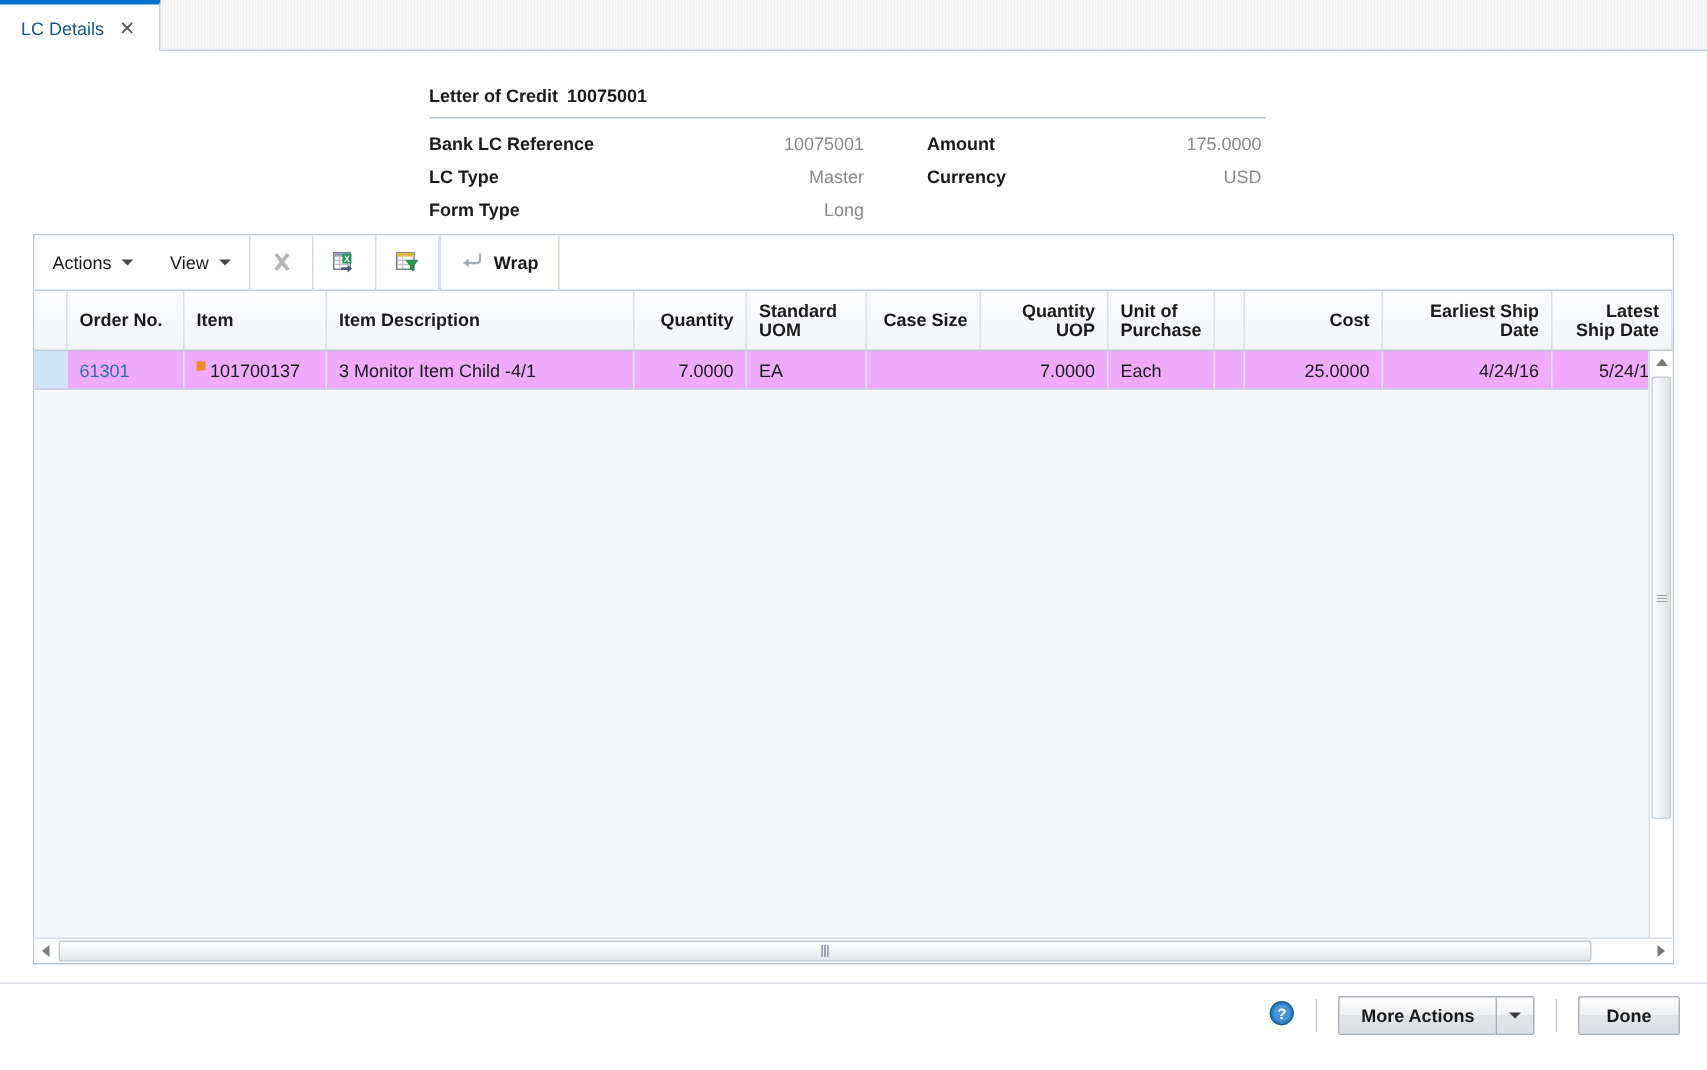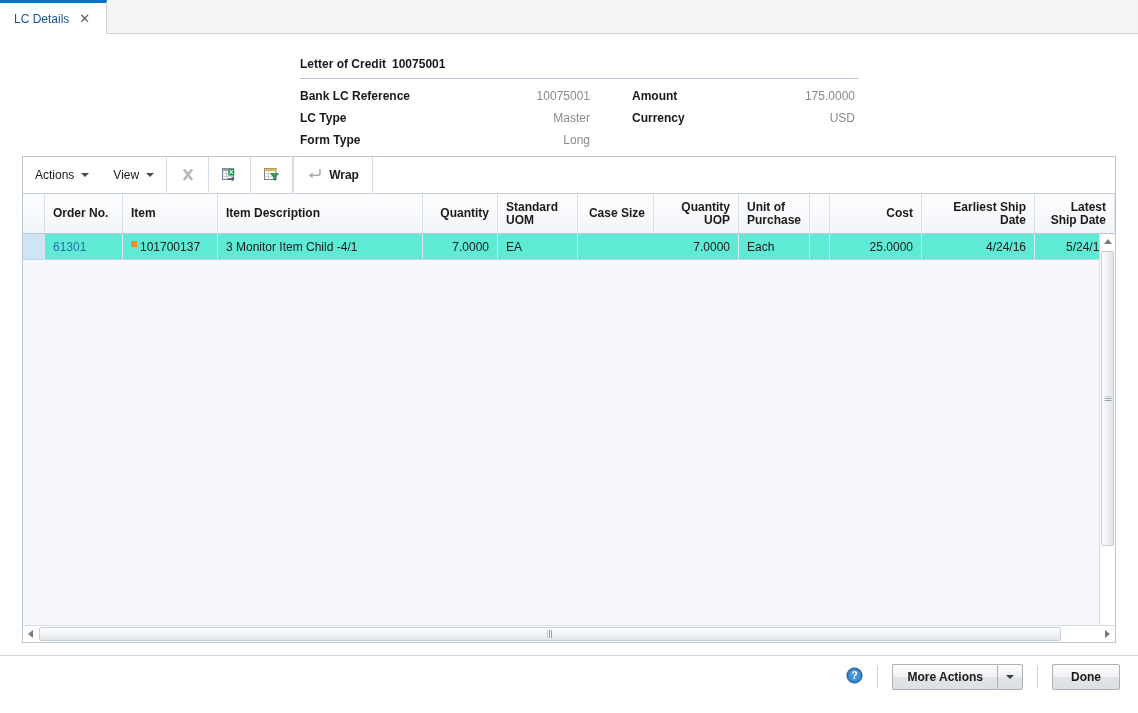--- a/index.html
+++ b/index.html
@@ -40,21 +40,21 @@
   .tab-close {
     margin-left: 10px;
     color: #5a5a5a;
     font-size: 13px;
     line-height: 1;
     cursor: pointer;
     font-family: "Liberation Sans", sans-serif;
   }
 
   
-  .lc-header { position: absolute; left: 300px; top: 57px; width: 558px; }
+  .lc-header { position: absolute; left: 286px; top: 57px; width: 558px; }
   .lc-title {
     font-size: 12px; font-weight: bold; color: #1a1a1a;
     padding-bottom: 7px; white-space: nowrap;
   }
   .lc-title .lc-title-value { margin-left: 6px; }
   .lc-rule { height: 1px; background: #b8c4d2; width: 558px; }
   .lc-fields {
     margin-top: 7px;
     display: grid;
     grid-template-columns: 205px 85px 85px 180px;
@@ -127,21 +127,21 @@
   .hc.sel { padding: 0; border-right: 1px solid #d9e0e8; }
 
   .body-area {
     position: absolute; left: 0; top: 40px; width: 1092px; height: 408px;
     background: #f7f8fc;
     box-sizing: border-box;
     overflow: hidden;
   }
   .data-row {
     display: flex; height: 26px; width: 1092px;
-    background: #5eead4;
+    background: #f0abfc;
     border-bottom: 1px solid #c2d4e4;
     box-sizing: border-box;
   }
   .dc {
     display: flex; align-items: center;
     font-size: 12px; color: #1a1a1a;
     border-right: 1px solid #dfe6ee;
     padding: 0 8px;
     box-sizing: border-box;
     overflow: hidden; white-space: nowrap;

